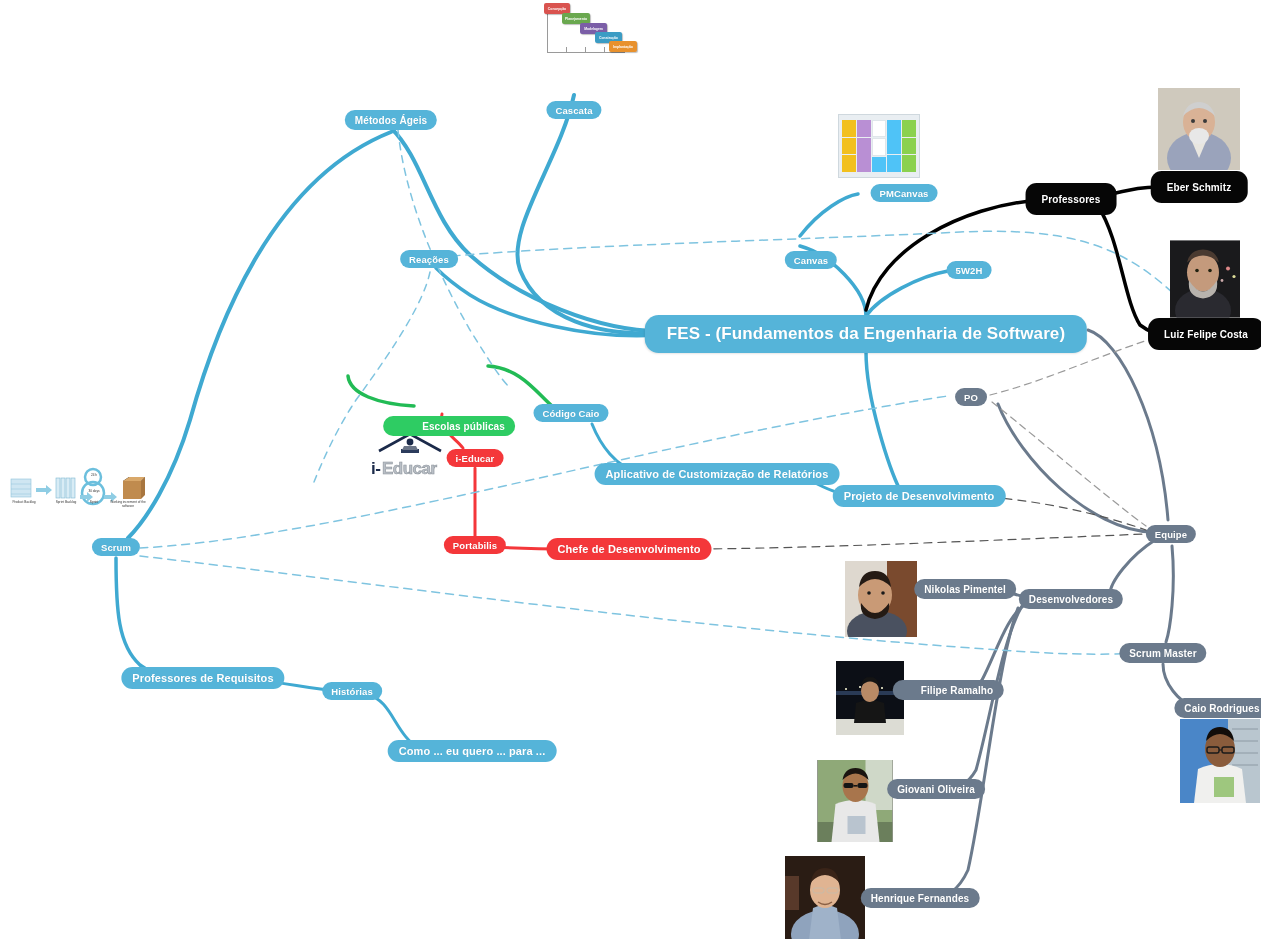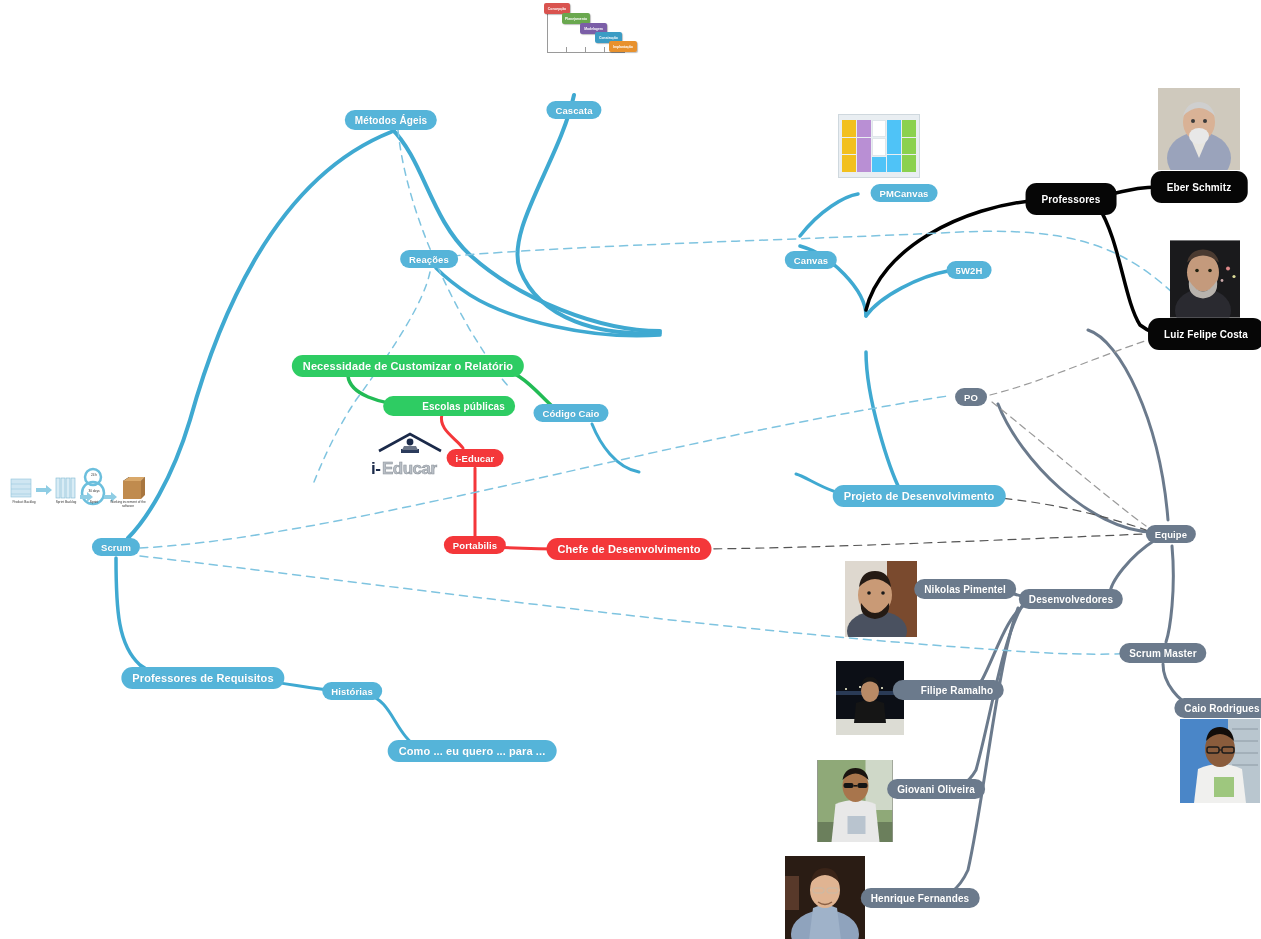--- a/index.html
+++ b/index.html
@@ -118,20 +118,21 @@
       <path d="M430,272 C424,300 400,340 356,400 C336,430 322,462 314,482" stroke="#7fc4e0" stroke-width="1.5" stroke-dasharray="7 6"></path>
       <path d="M140,548 C300,540 560,470 760,430 C850,412 920,400 948,396" stroke="#7fc4e0" stroke-width="1.5" stroke-dasharray="8 6"></path>
       <path d="M140,556 C350,580 700,630 1000,650 C1080,656 1120,654 1140,653" stroke="#7fc4e0" stroke-width="1.5" stroke-dasharray="8 6"></path>
       <path d="M990,395 C1050,380 1110,350 1180,330" stroke="#9a9a9a" stroke-width="1.2" stroke-dasharray="7 5"></path>
       <path d="M992,402 C1040,440 1110,500 1146,526" stroke="#9a9a9a" stroke-width="1.2" stroke-dasharray="7 5"></path>
       <path d="M686,549 C800,549 1000,540 1145,534" stroke="#555555" stroke-width="1.2" stroke-dasharray="8 6"></path>
       <path d="M976,496 C1040,500 1100,514 1146,530" stroke="#555555" stroke-width="1.2" stroke-dasharray="8 6"></path>
     </g>
   </svg>
 
+  <div class="node central" style="left:866px;top:334px;">FES - (Fundamentos da Engenharia de Software)</div>
 
   <div class="thumb cascata" style="left:581px;top:31px;">
     <div class="axis" style="left:14px;top:4px;width:1px;height:48px;"></div>
     <div class="axis" style="left:14px;top:51px;width:78px;height:1px;"></div>
     <div class="axis" style="left:33px;top:46px;width:1px;height:6px;"></div>
     <div class="axis" style="left:52px;top:46px;width:1px;height:6px;"></div>
     <div class="axis" style="left:71px;top:46px;width:1px;height:6px;"></div>
     <div class="axis" style="left:90px;top:46px;width:1px;height:6px;"></div>
     <div class="step" style="left:11px;top:2px;width:26px;height:11px;background:#d9534f;">Concepção</div>
     <div class="step" style="left:29px;top:12px;width:28px;height:11px;background:#6aa84f;">Planejamento</div>
@@ -318,26 +319,26 @@
 
 <div class="node blue md" style="left: 391px; top: 120px;">Métodos Ágeis</div>
     <div class="node blue sm" style="left: 574px; top: 82px; margin-top: 28px;">Cascata</div>
     <div class="node blue sm" style="left: 429px; top: 259px;">Reações</div>
     <div class="node blue sm" style="left: 878px; top: 193px; margin-left: 26px;">PMCanvas</div>
     <div class="node blue sm" style="left: 779px; top: 260px; margin-left: 32px;">Canvas</div>
     <div class="node blue sm" style="left: 969px; top: 270px;">5W2H</div>
     <div class="node black blk" style="left: 1071px; top: 199px;">Professores</div>
     <div class="node black blk" style="left: 1199px; top: 187px;">Eber Schmitz</div>
     <div class="node black blk" style="left: 1206px; top: 334px;">Luiz Felipe Costa</div>
-    <div class="node green lg" style="left: 408px; top: 366px;">Necessidade de Customizar o Relatório</div>
-    <div class="node green md" style="left: 449px; top: 406px; padding-left: 39px;">Escolas públicas</div>
+    <div class="node green md" style="left: 449px; top: 426px; padding-left: 39px;">Escolas públicas</div>
     <div class="node blue sm" style="left: 571px; top: 413px;">Código Caio</div>
     <div class="node red sm" style="left: 475px; top: 458px;">i-Educar</div>
     <div class="node red sm" style="left: 475px; top: 545px;">Portabilis</div>
     <div class="node red lg" style="left: 629px; top: 549px;">Chefe de Desenvolvimento</div>
+    <div class="node blue lg" style="left: 717px; top: 474px;">Aplicativo de Customização de Relatórios</div>
     <div class="node blue lg" style="left: 919px; top: 496px;">Projeto de Desenvolvimento</div>
     <div class="node slate sm" style="left: 971px; top: 397px;">PO</div>
     <div class="node slate sm" style="left: 1171px; top: 534px;">Equipe</div>
     <div class="node slate md" style="left: 1071px; top: 599px;">Desenvolvedores</div>
     <div class="node slate md" style="left: 1163px; top: 653px;">Scrum Master</div>
     <div class="node slate md" style="left: 965px; top: 589px;">Nikolas Pimentel</div>
     <div class="node slate md" style="left: 948px; top: 690px; padding-left: 28px;">Filipe Ramalho</div>
     <div class="node slate md" style="left: 936px; top: 789px;">Giovani Oliveira</div>
     <div class="node slate md" style="left: 920px; top: 898px;">Henrique Fernandes</div>
     <div class="node slate md" style="left: 1222px; top: 708px;">Caio Rodrigues</div>

